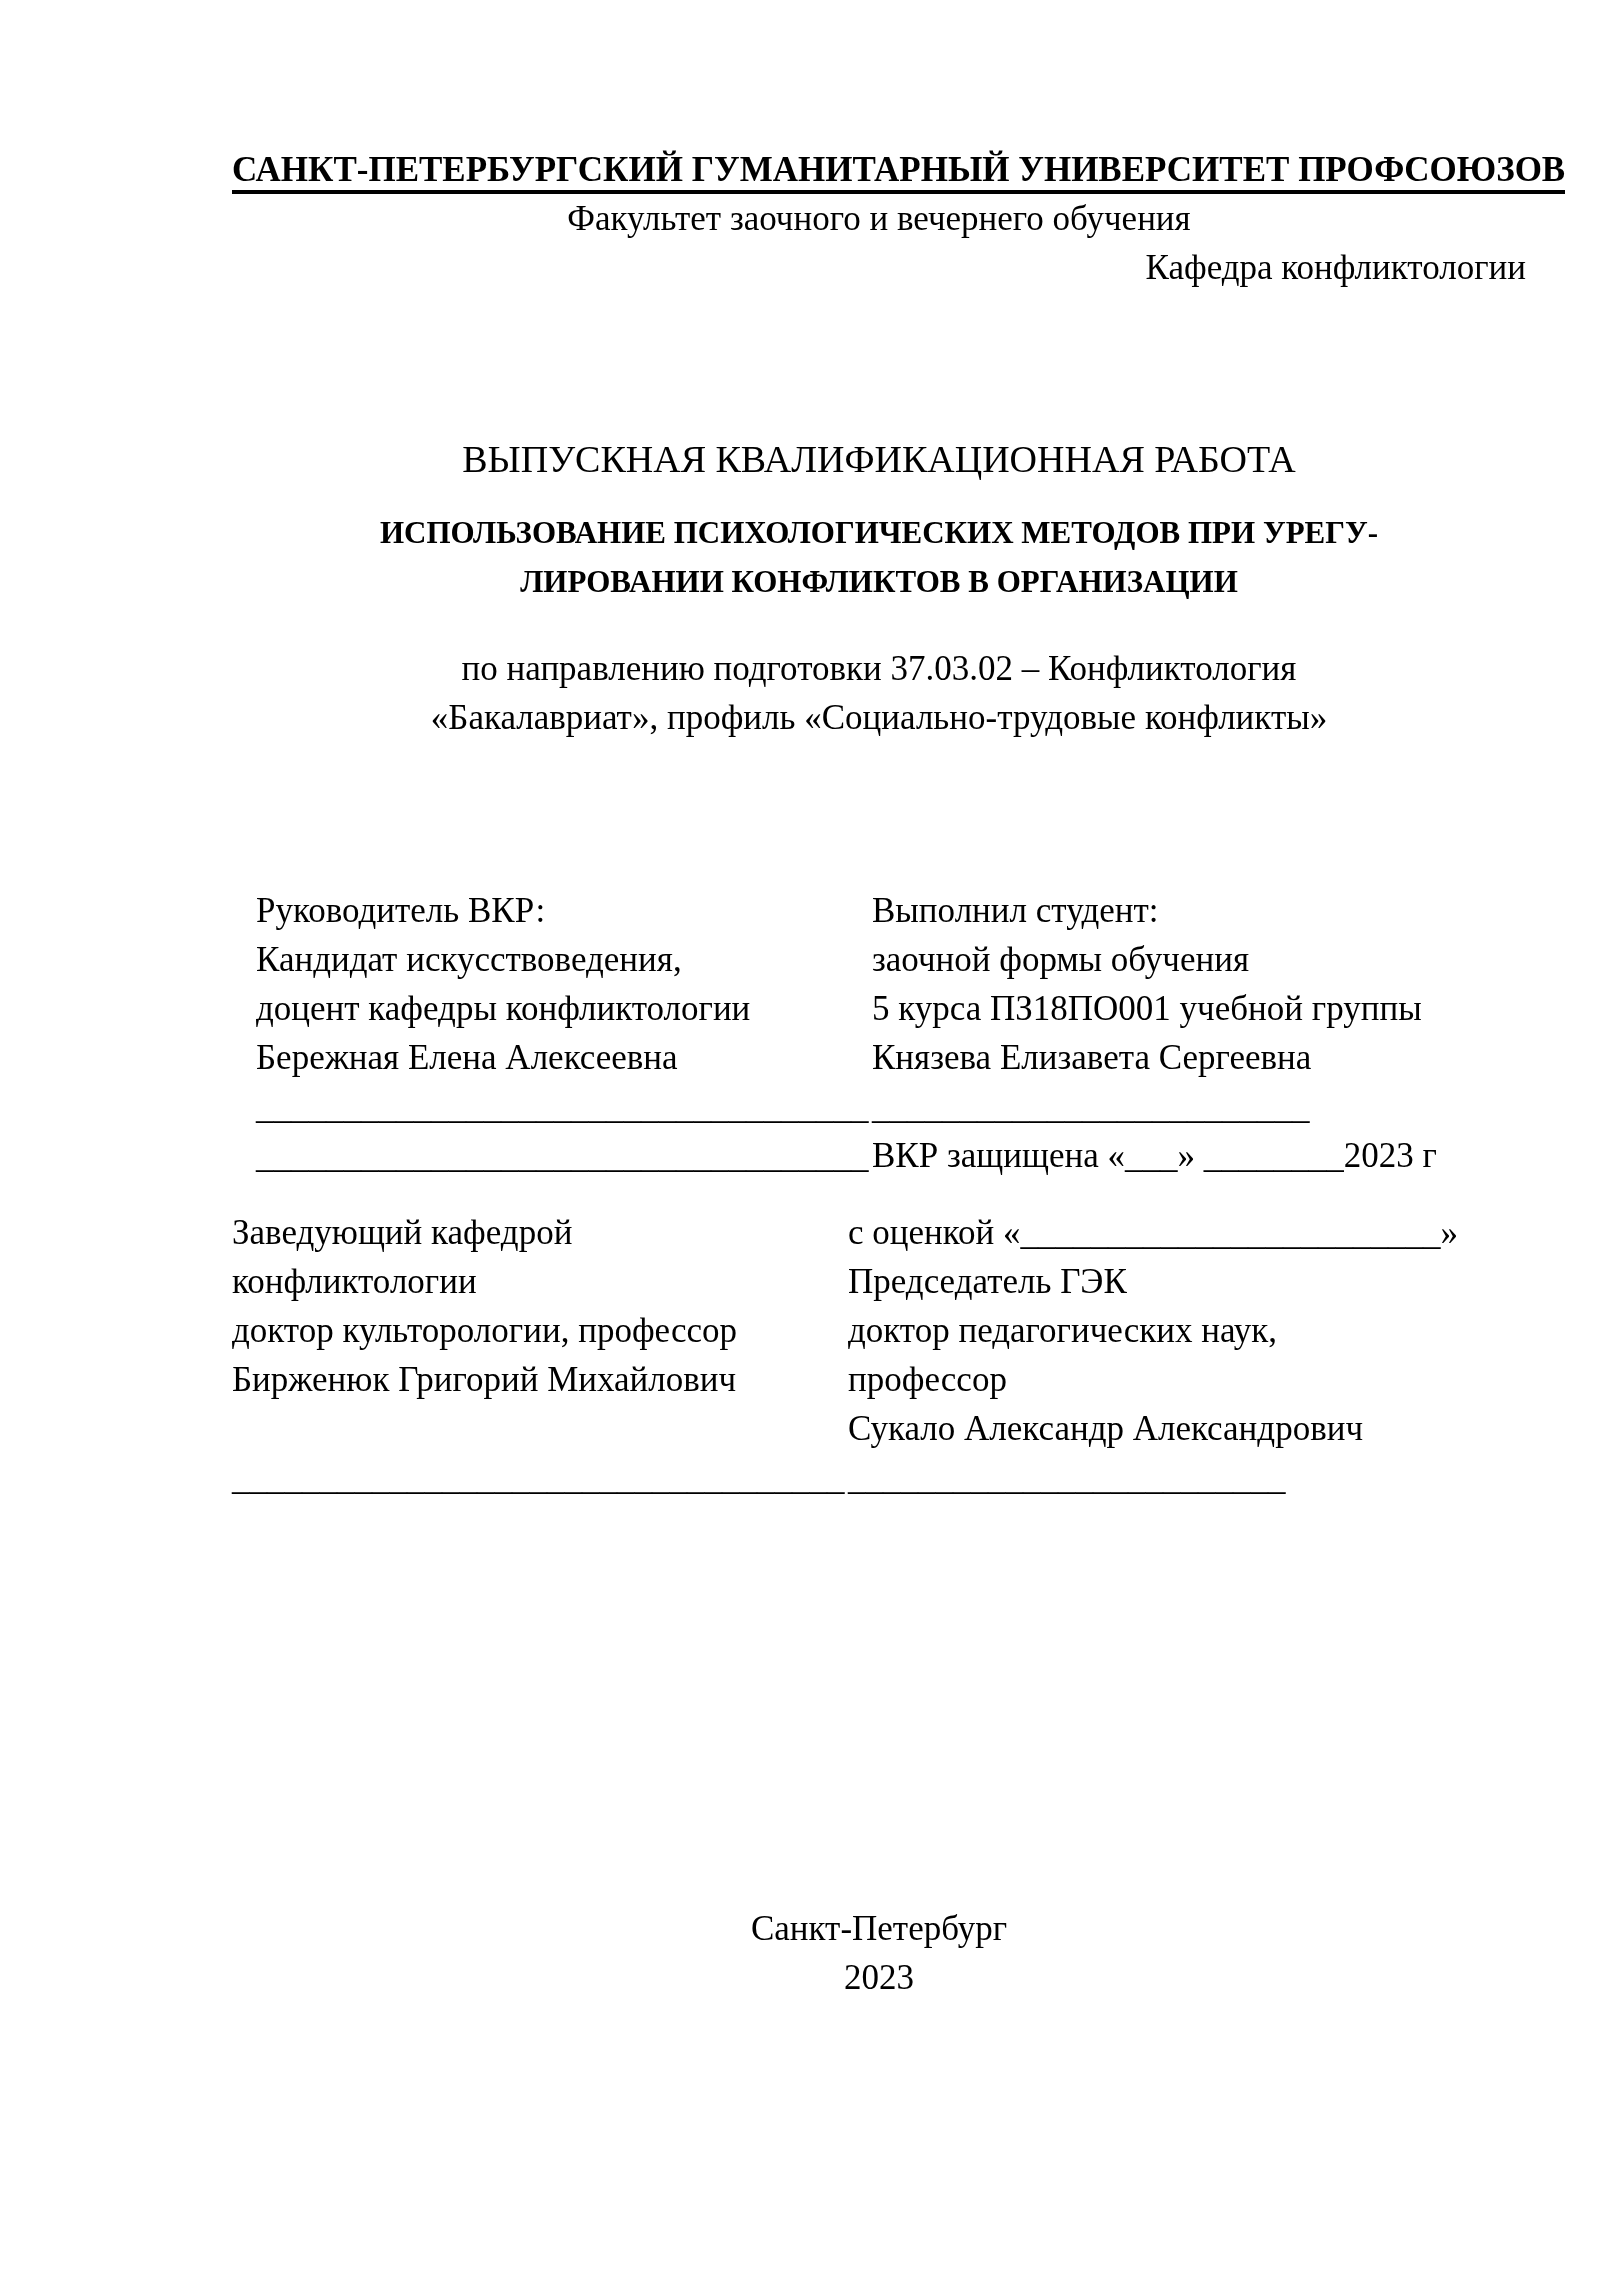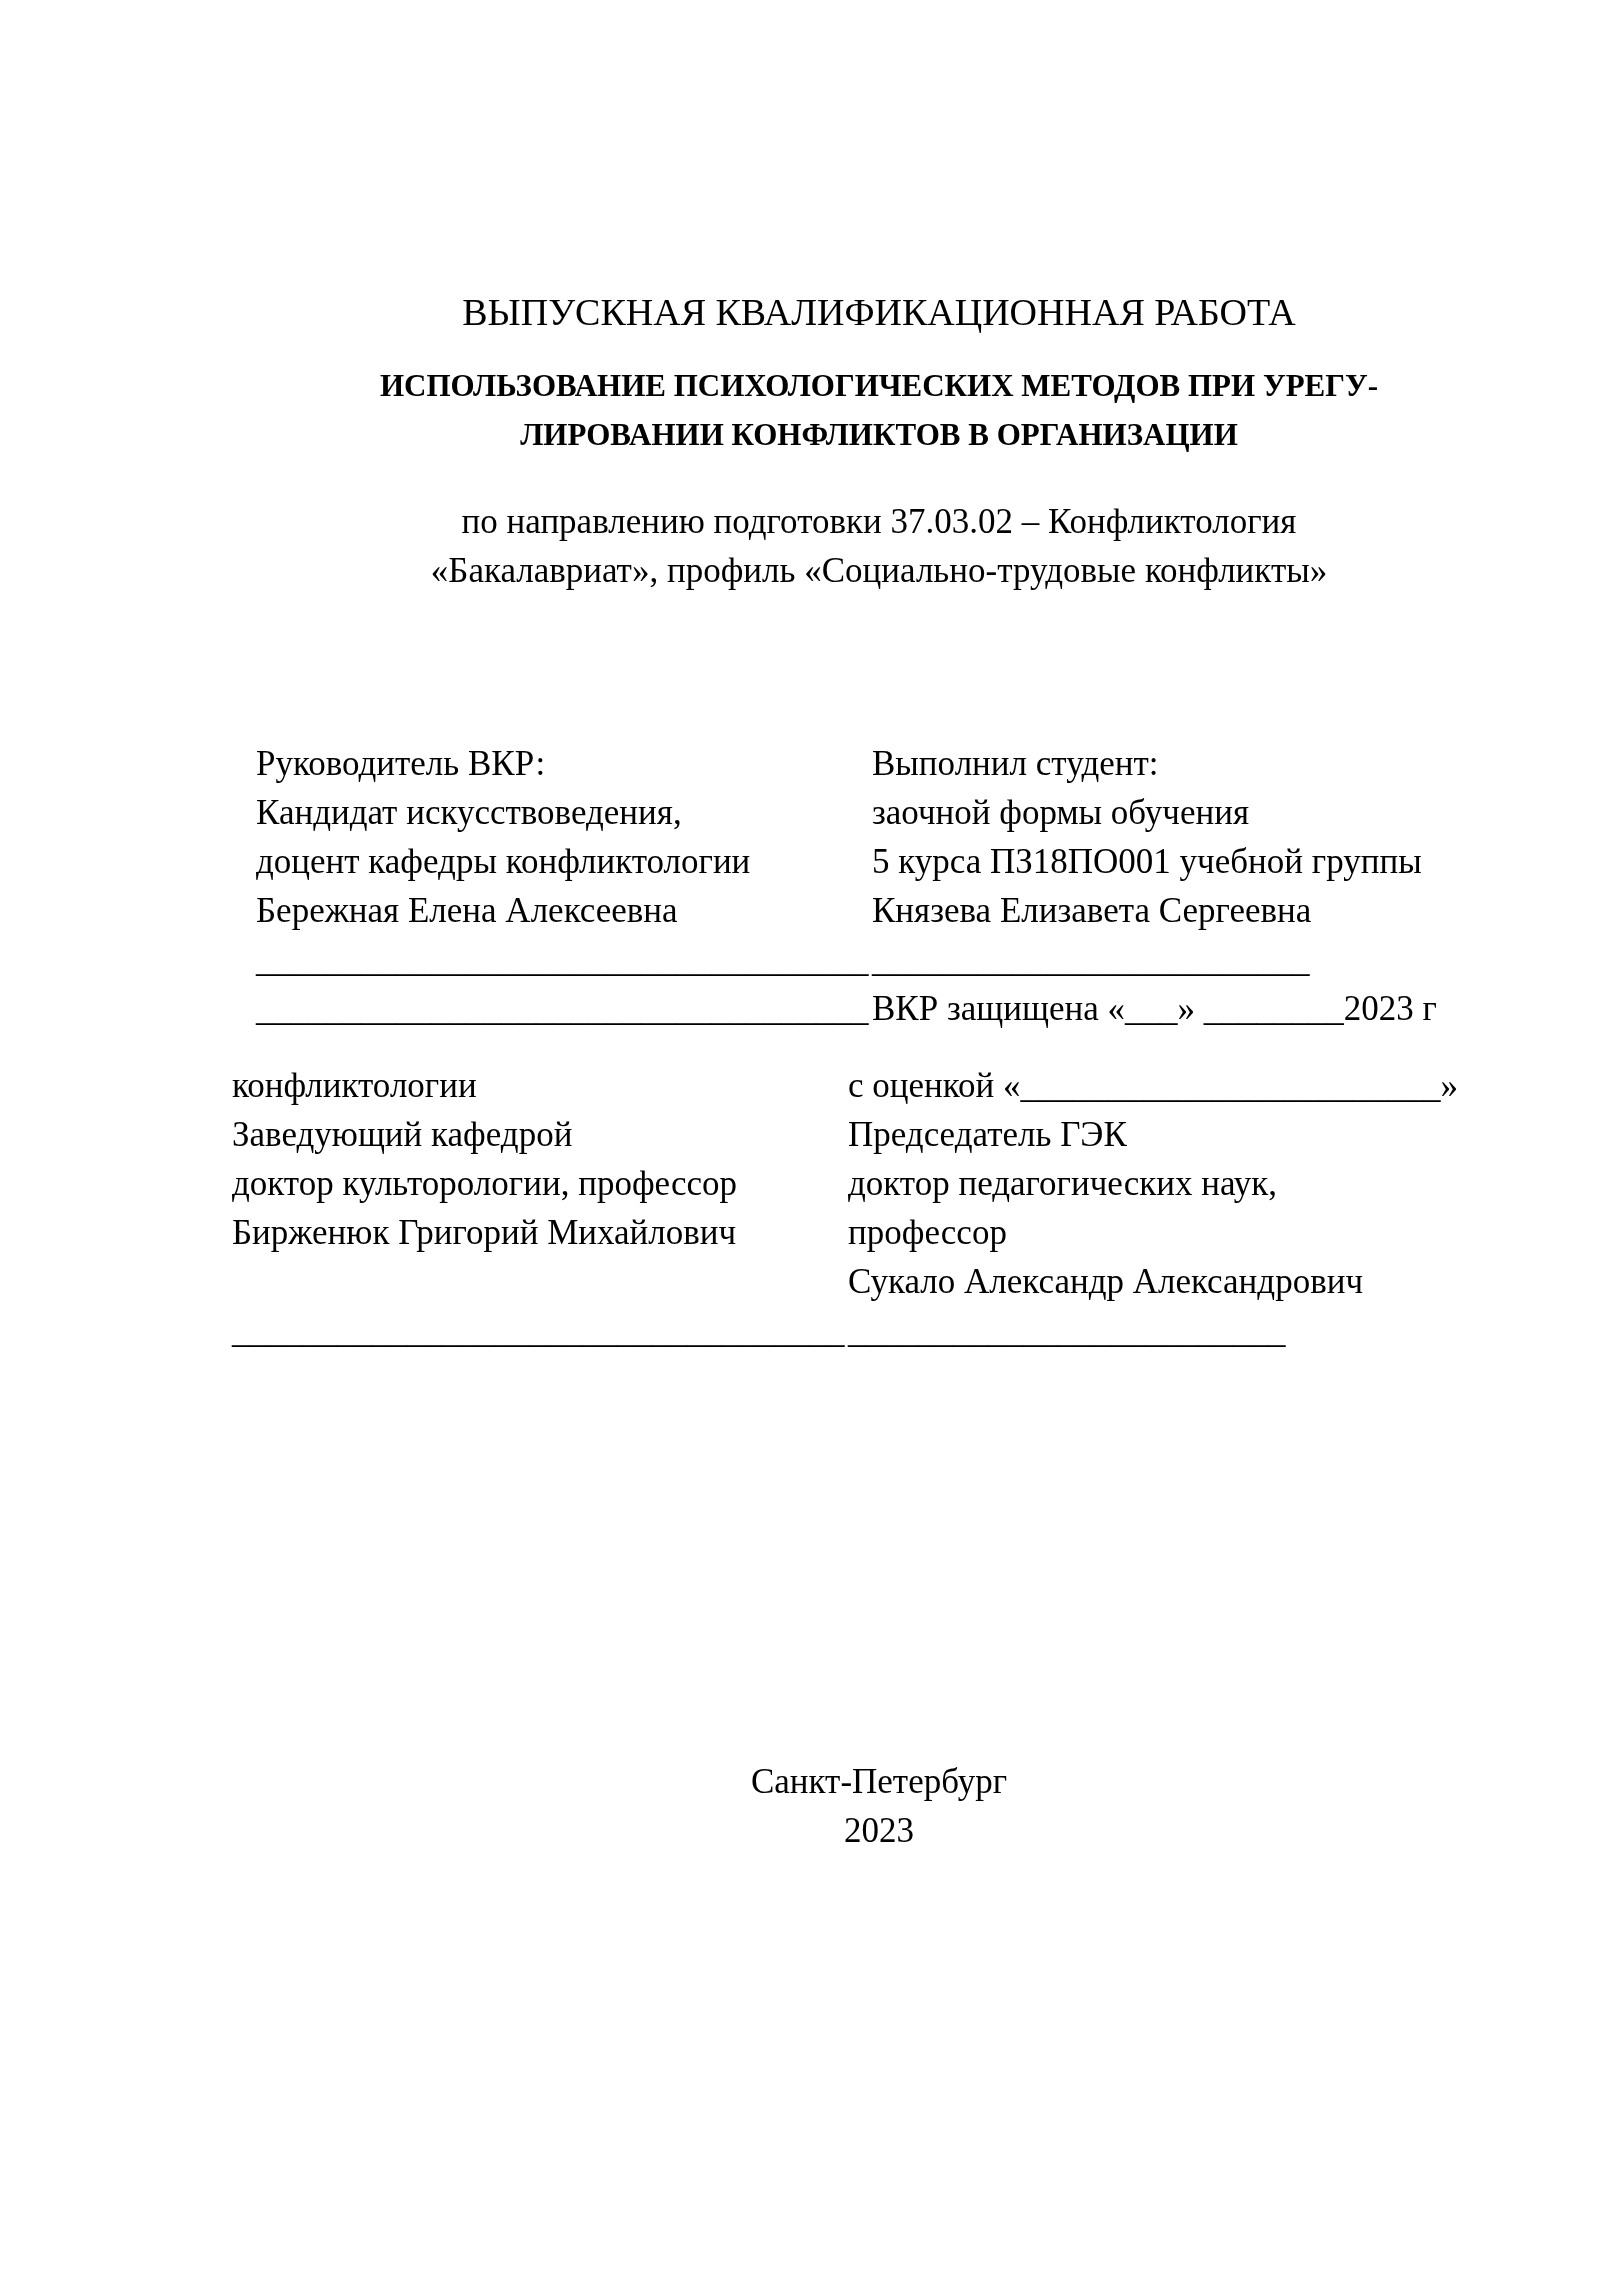--- a/index.html
+++ b/index.html
@@ -48,20 +48,27 @@
   }
   .block1 { margin-top: 144px; margin-left: 24px; }
   .block2 { margin-top: 28px; }
   .doc-footer { margin-top: 353px; }
 </style>
 </head>
 <body>
 
 <div class="page">
 
+  <header>
+    <div class="line center">
+      <span class="underlined b">САНКТ-ПЕТЕРБУРГСКИЙ ГУМАНИТАРНЫЙ УНИВЕРСИТЕТ ПРОФСОЮЗОВ</span>
+    </div>
+    <div class="line center">Факультет заочного и вечернего обучения</div>
+    <div class="line right">Кафедра конфликтологии</div>
+  </header>
 
   <div class="work-type center line">ВЫПУСКНАЯ КВАЛИФИКАЦИОННАЯ РАБОТА</div>
 
   <div class="title-block center">
     <div class="line">ИСПОЛЬЗОВАНИЕ ПСИХОЛОГИЧЕСКИХ МЕТОДОВ ПРИ УРЕГУ-</div>
     <div class="line">ЛИРОВАНИИ КОНФЛИКТОВ В ОРГАНИЗАЦИИ</div>
   </div>
 
   <div class="program-block center">
     <div class="line">по направлению подготовки 37.03.02 – Конфликтология</div>
@@ -82,22 +89,22 @@
       <div class="line">заочной формы обучения</div>
       <div class="line">5 курса ПЗ18ПО001 учебной группы</div>
       <div class="line">Князева Елизавета Сергеевна</div>
       <div class="line">_________________________</div>
       <div class="line">ВКР защищена «___» ________2023 г</div>
     </div>
   </section>
 
   <section class="cols block2">
     <div class="col">
+      <div class="line">Заведующий кафедрой</div>
       <div class="line">конфликтологии</div>
-      <div class="line">Заведующий кафедрой</div>
       <div class="line">доктор культорологии, профессор</div>
       <div class="line">Бирженюк Григорий Михайлович</div>
       <div class="line"></div>
       <div class="line">___________________________________</div>
     </div>
     <div class="col">
       <div class="line">с оценкой «________________________»</div>
       <div class="line">Председатель ГЭК</div>
       <div class="line">доктор педагогических наук,</div>
       <div class="line">профессор</div>

